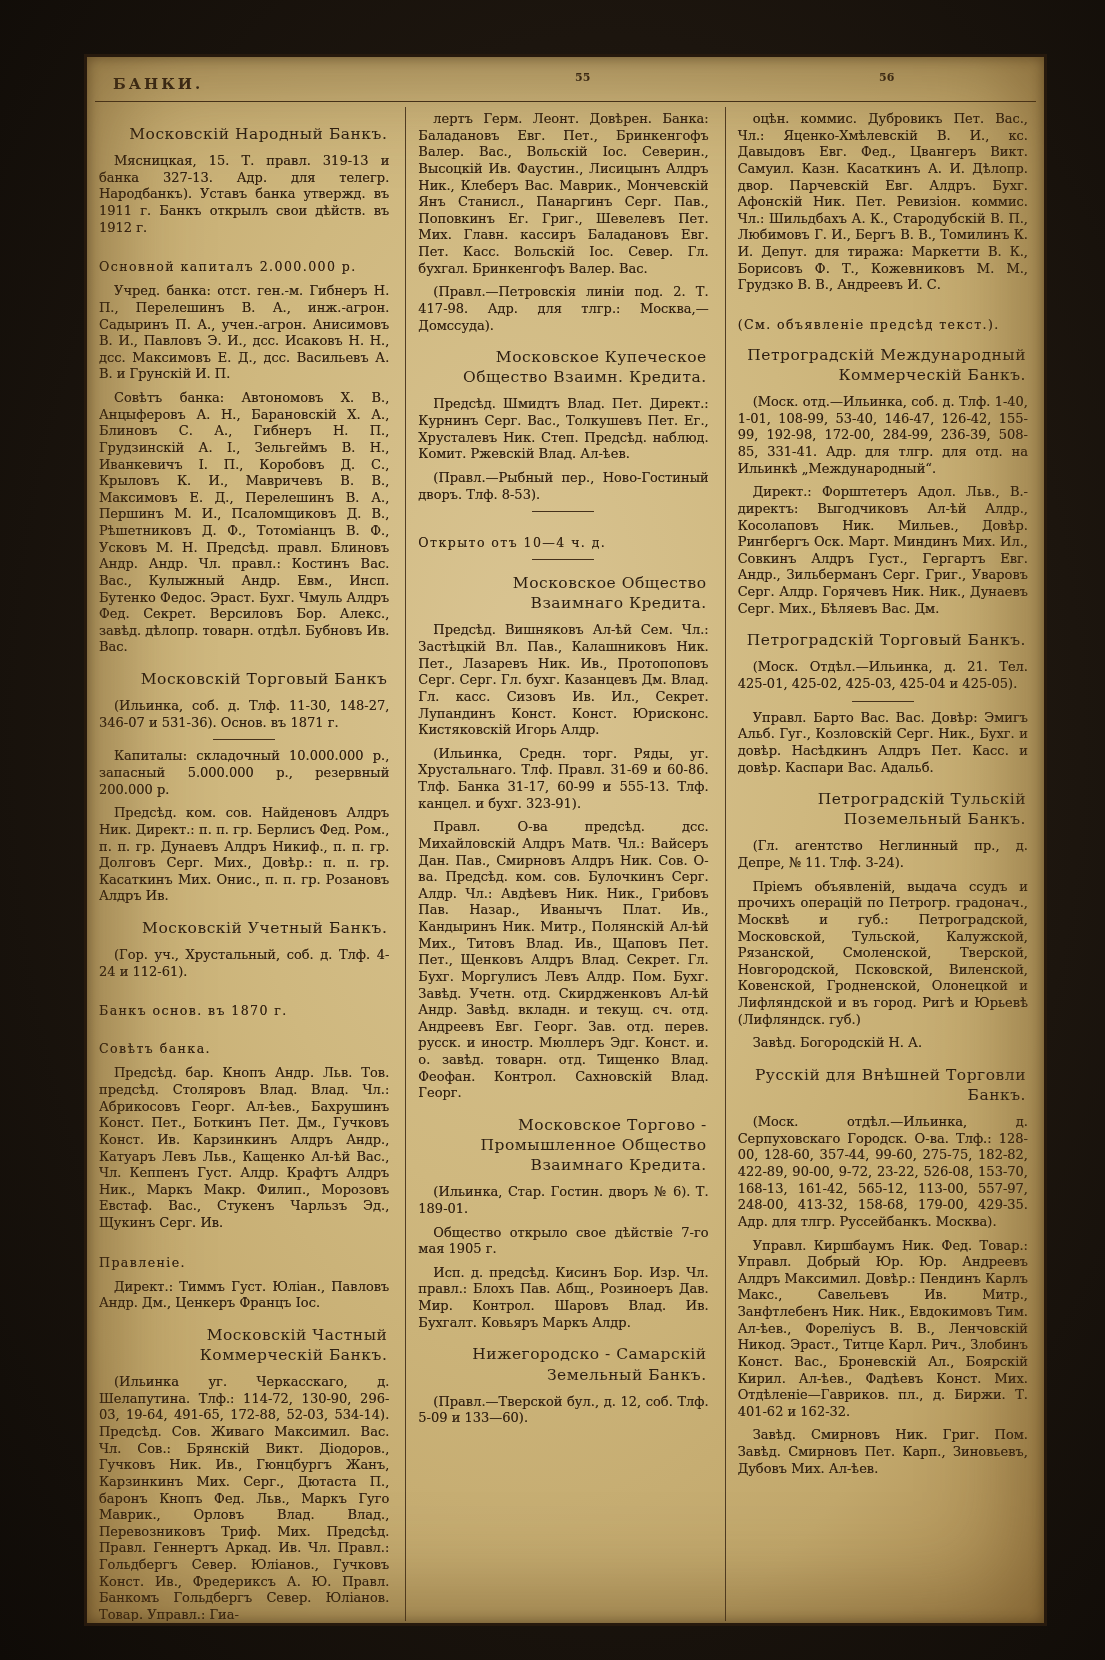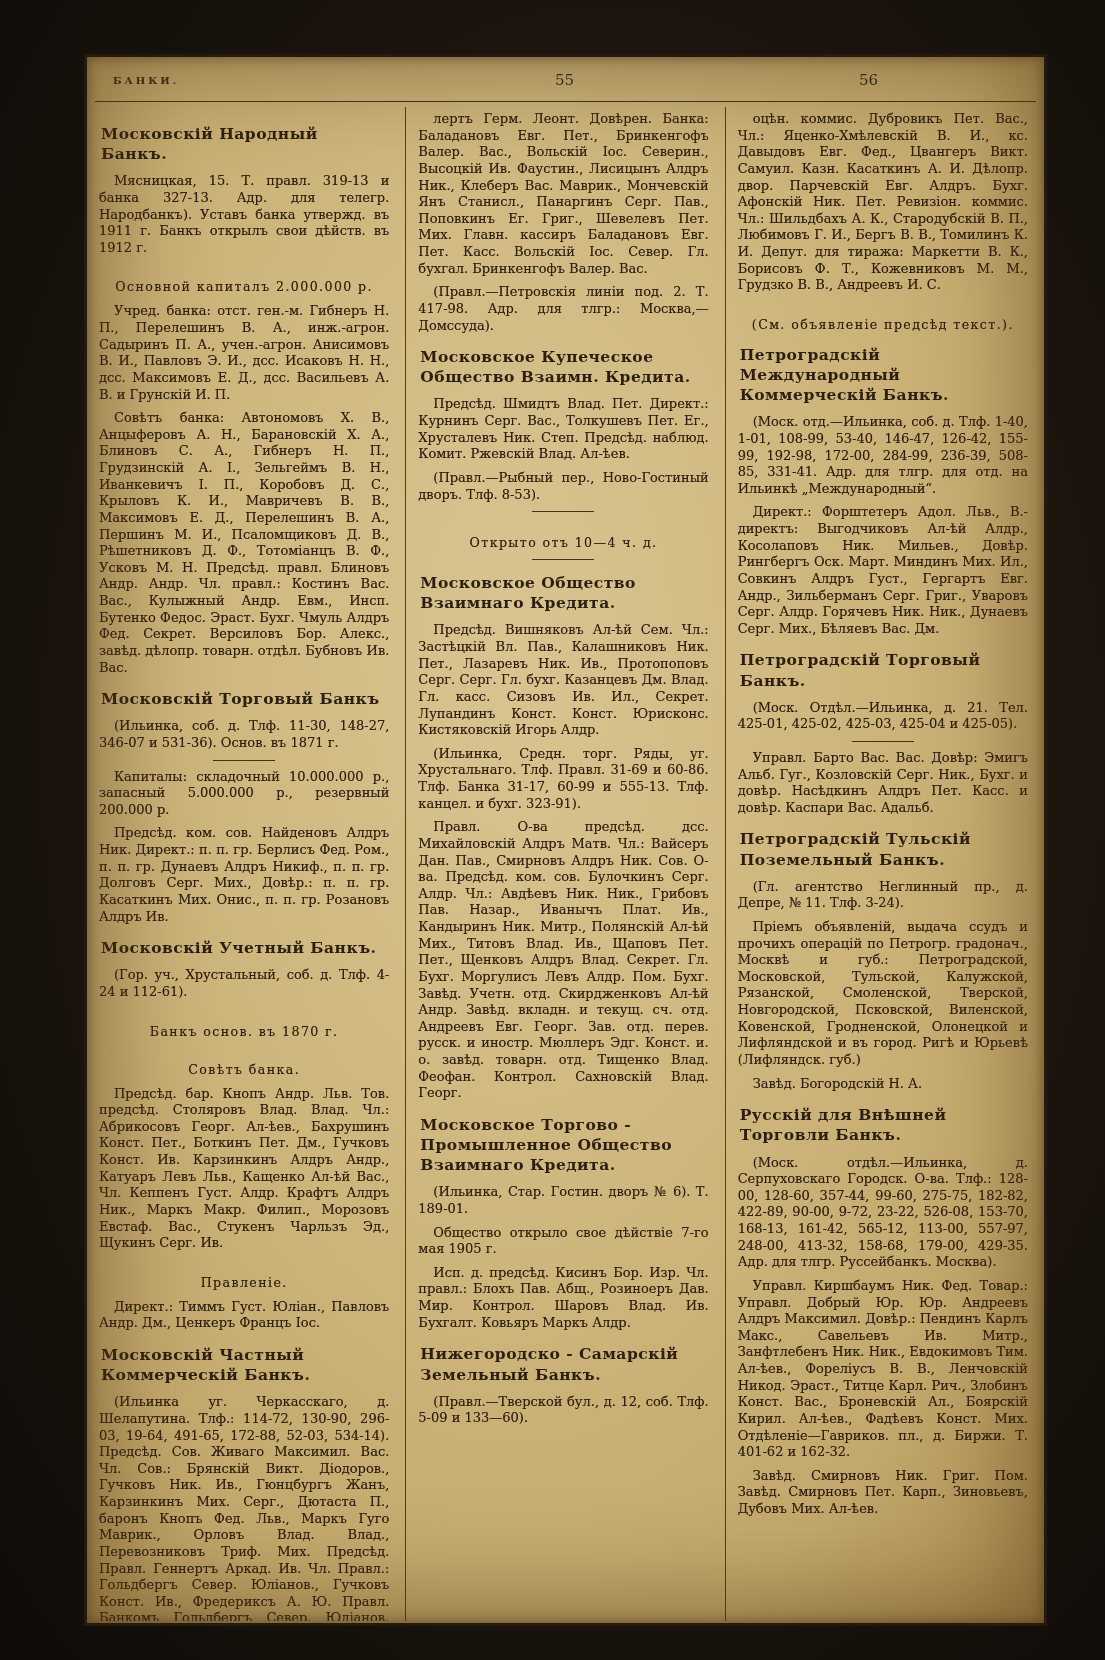--- a/index.html
+++ b/index.html
@@ -16,48 +16,48 @@
     overflow:hidden;
     color:#2f2114;
   }
   .page::after{
     content:"";position:absolute;inset:0;pointer-events:none;
     box-shadow:inset 0 0 95px 18px rgba(88,60,20,.5), inset 0 0 14px rgba(40,25,8,.55);
   }
   .pg-header{position:relative;height:46px;}
   .running{
     position:absolute;left:26px;top:18px;
-    font-weight:bold;font-size:10px;letter-spacing:3px;color:#33241remove5;
+    font-weight:bold;font-size:15px;letter-spacing:3px;color:#33241remove5;
   }
   .running{color:#332415;}
-  .pn{position:absolute;top:14px;font-weight:normal;font-size:15px;color:#332415;}
+  .pn{position:absolute;top:14px;font-weight:bold;font-size:11px;color:#332415;margin-left:20px;}
   .pn55{left:468px;}
   .pn56{left:772px;}
   .rule-top{position:absolute;left:8px;right:8px;top:44px;border-top:1.5px solid #43301c;}
   .cols{
     display:flex;flex-direction:row;align-items:stretch;
     height:1514px;margin-top:4px;overflow:hidden;
   }
   .col{
     flex:1 1 0;padding:4px 16px 0 12px;overflow:hidden;
     border-right:1.5px solid rgba(58,40,22,.85);
   }
   .col:last-child{border-right:none;}
   .block{margin:0 0 7px 0;}
   .heading{
-    text-align:left;font-weight:bold;font-size:15.5px;line-height:1.3;
+    text-align:right;font-weight:normal;font-size:15.5px;line-height:1.3;
     letter-spacing:.5px;margin:13px 2px 9px 2px;color:#2c1e11;
   }
   .para{
     font-size:13px;line-height:1.28;text-align:justify;
     text-indent:15px;color:#301f10;
     text-shadow:0 0 .5px rgba(48,31,16,.55);
   }
   .center{
-    text-align:center;font-size:12.6px;letter-spacing:1.4px;
+    text-align:left;font-size:12.6px;letter-spacing:1.4px;
     margin:23px 0 9px 0;color:#301f10;
     text-shadow:0 0 .5px rgba(48,31,16,.55);
   }
   .rule{
     width:62px;border-top:1.2px solid #44301b;margin:8px auto 8px auto;
   }
 </style>
 </head>
 <body>
 

